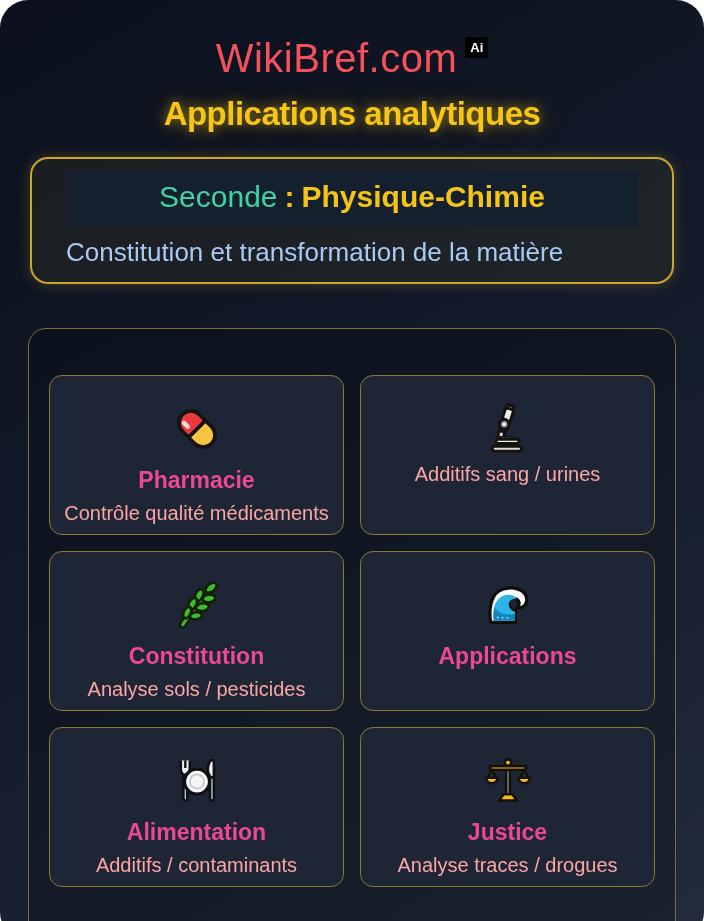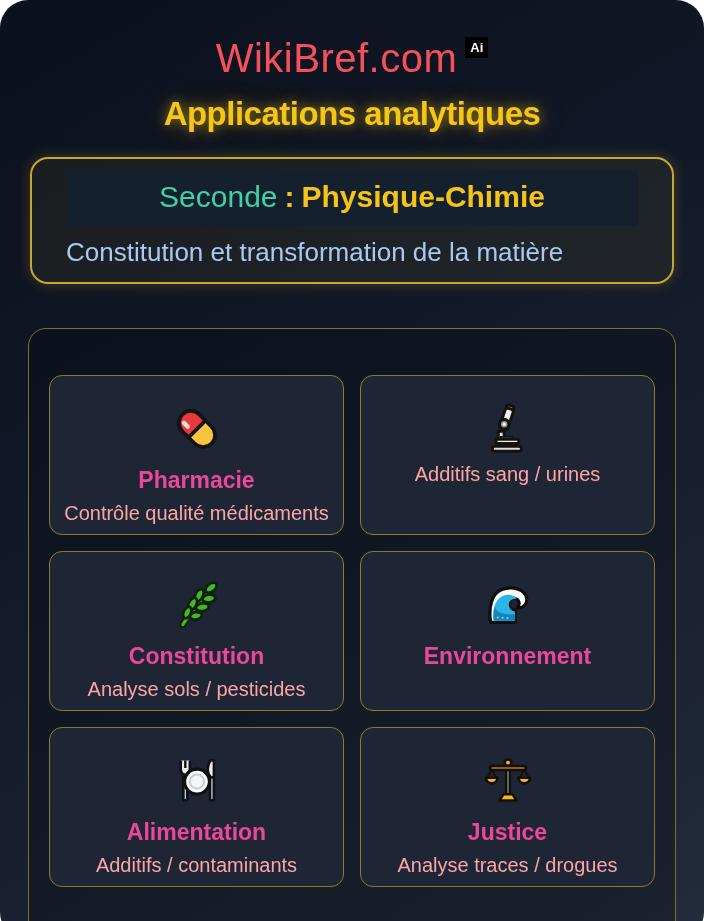--- a/index.html
+++ b/index.html
@@ -138,21 +138,21 @@
     <div class="card-icon"><svg viewBox="0 0 48 48" xmlns="http://www.w3.org/2000/svg">
     <path d="M8 40 C6 28 8 13 19 9.5 C28 6.5 39 9 41 17 C42.5 23 38 27.5 32.5 26.5 C35.5 23.5 34.5 19 30.5 18 C26 17 23.5 21 25.5 25.5 C26.5 27.8 28.6 28.8 30.5 28.8 L30.5 40 Z" fill="#fdfdfd" stroke="#0e0e0e" stroke-width="3" stroke-linejoin="round"></path>
     <path d="M10.7 38.3 C9.6 29.5 11.2 19.5 19 15.8 C24 13.6 30 14.6 32 18.2 C27.5 17.6 23.6 20.8 25 25.4 C26 28.6 28.6 30 30.4 30 L30.4 38.3 Z" fill="#2cb5e8"></path>
     <path d="M10.9 38.5 C10.4 34 10.6 30 11.7 25.8 C14.2 31.8 22 33.2 30.4 32.6 L30.4 38.5 Z" fill="#1286ba"></path>
     <circle cx="34.5" cy="13" r="1.3" fill="#ffffff"></circle>
     <circle cx="38" cy="16" r="1.1" fill="#ffffff"></circle>
     <circle cx="14.5" cy="35.5" r="1" fill="#7fd8f2"></circle>
     <circle cx="19" cy="35.8" r="1" fill="#7fd8f2"></circle>
     <circle cx="23.5" cy="36" r="1" fill="#7fd8f2"></circle>
   </svg></div>
-    <div class="card-title">Environnement</div>
+    <div class="card-title">Applications</div>
   </div>
 
   <div class="card">
     <div class="card-icon"><svg viewBox="0 0 48 48" xmlns="http://www.w3.org/2000/svg">
     <g stroke="#101010" stroke-linejoin="round">
       <path d="M9 5 V13 C9 16 10.4 17.5 12 18 V22 H14.4 V18 C16 17.5 17.4 16 17.4 13 V5" fill="#e9eef3" stroke-width="2.4"></path>
       <path d="M13.2 5 V12" fill="none" stroke-width="2.2"></path>
       <rect x="11.4" y="20" width="3.6" height="22" rx="1.8" fill="#bcd8ea" stroke-width="2.4"></rect>
       <path d="M36.5 5 C33 10 33 16.5 36.5 20.5 L39.6 20.5 V5 Z" fill="#e9eef3" stroke-width="2.4"></path>
       <rect x="36" y="20.5" width="3.6" height="21.5" rx="1.8" fill="#bcd8ea" stroke-width="2.4"></rect>

